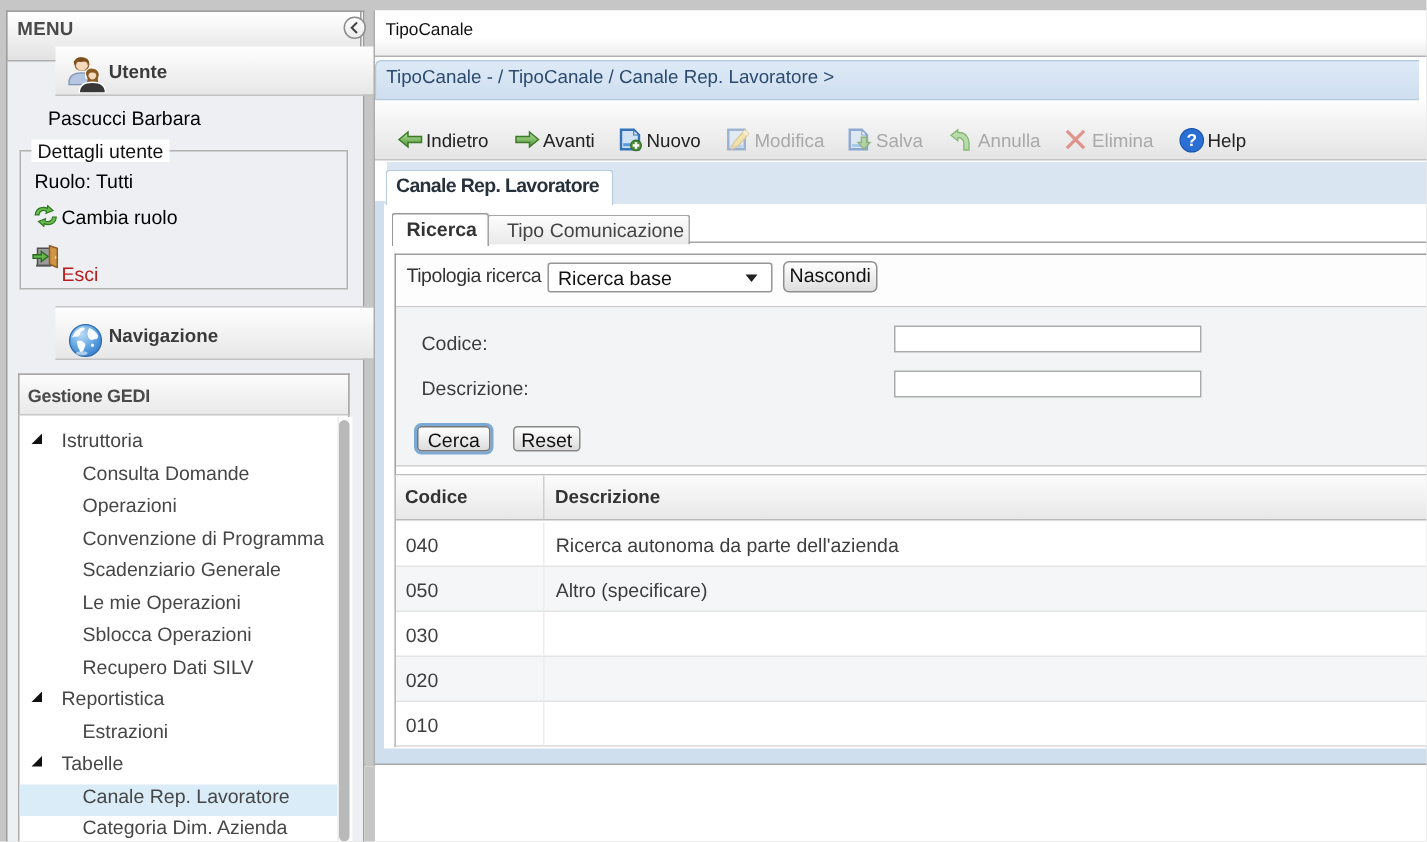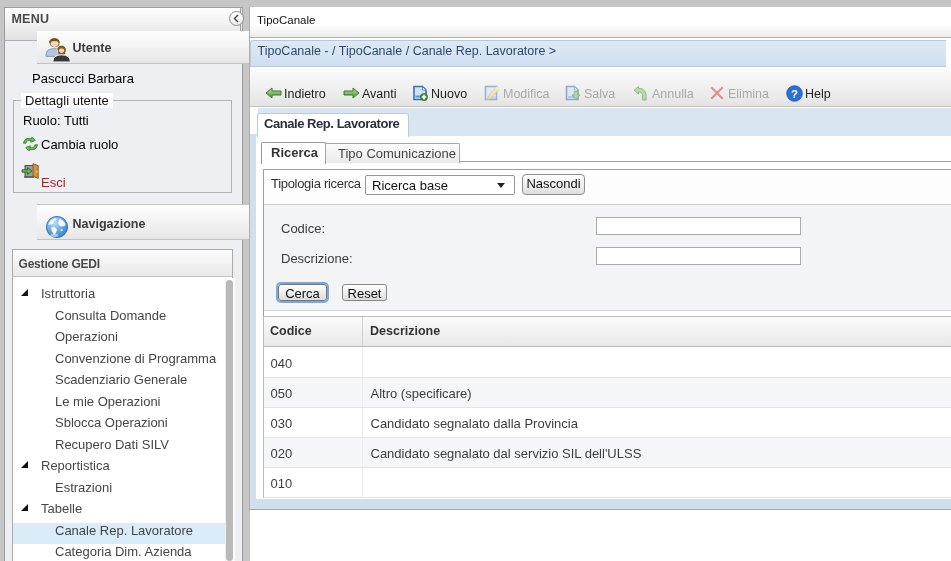--- a/index.html
+++ b/index.html
@@ -312,35 +312,34 @@
 </div>
 <div class="abs" id="grid"></div>
 <div class="abs" id="ghdr">
     <span class="c1">Codice</span>
     <span class="c2">Descrizione</span>
     <div id="gdiv"></div>
   </div>
 <div id="gridrows">
     <div class="abs grow" style="top:348px;">
       <span class="c1">040</span>
+      <span class="c2">Ricerca autonoma da parte dell'azienda</span>
       <div class="vd"></div>
     </div>
     <div class="abs grow galt" style="top:378px;">
       <span class="c1">050</span>
       <span class="c2">Altro (specificare)</span>
       <div class="vd"></div>
     </div>
     <div class="abs grow" style="top:408px;">
       <span class="c1">030</span>
-      <span class="c2">Candidato segnalato dalla Provincia</span>
       <div class="vd"></div>
     </div>
     <div class="abs grow galt" style="top:438px;">
       <span class="c1">020</span>
-      <span class="c2">Candidato segnalato dal servizio SIL dell'ULSS</span>
       <div class="vd"></div>
     </div>
     <div class="abs grow" style="top:468px;">
       <span class="c1">010</span>
       <div class="vd"></div>
     </div>
   </div>
 <div class="abs" id="belowmain"></div>
 <div class="abs" id="splitterg"></div>
 

